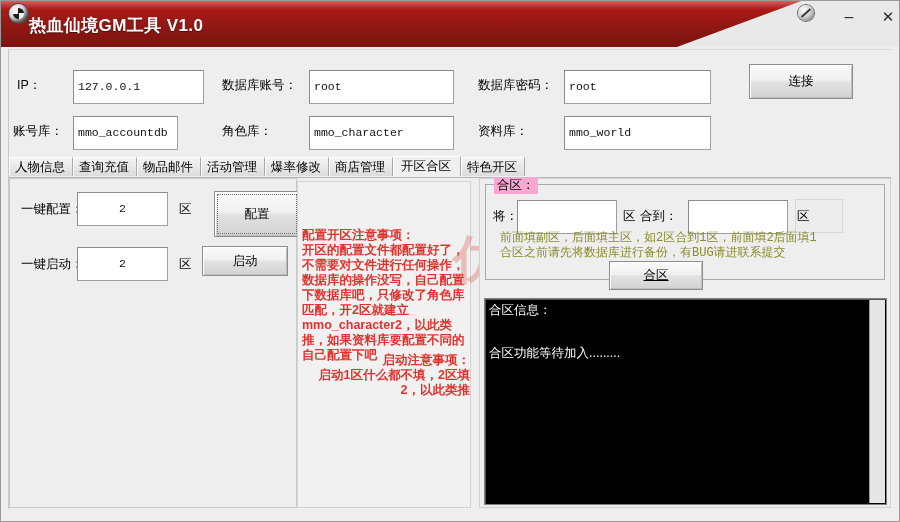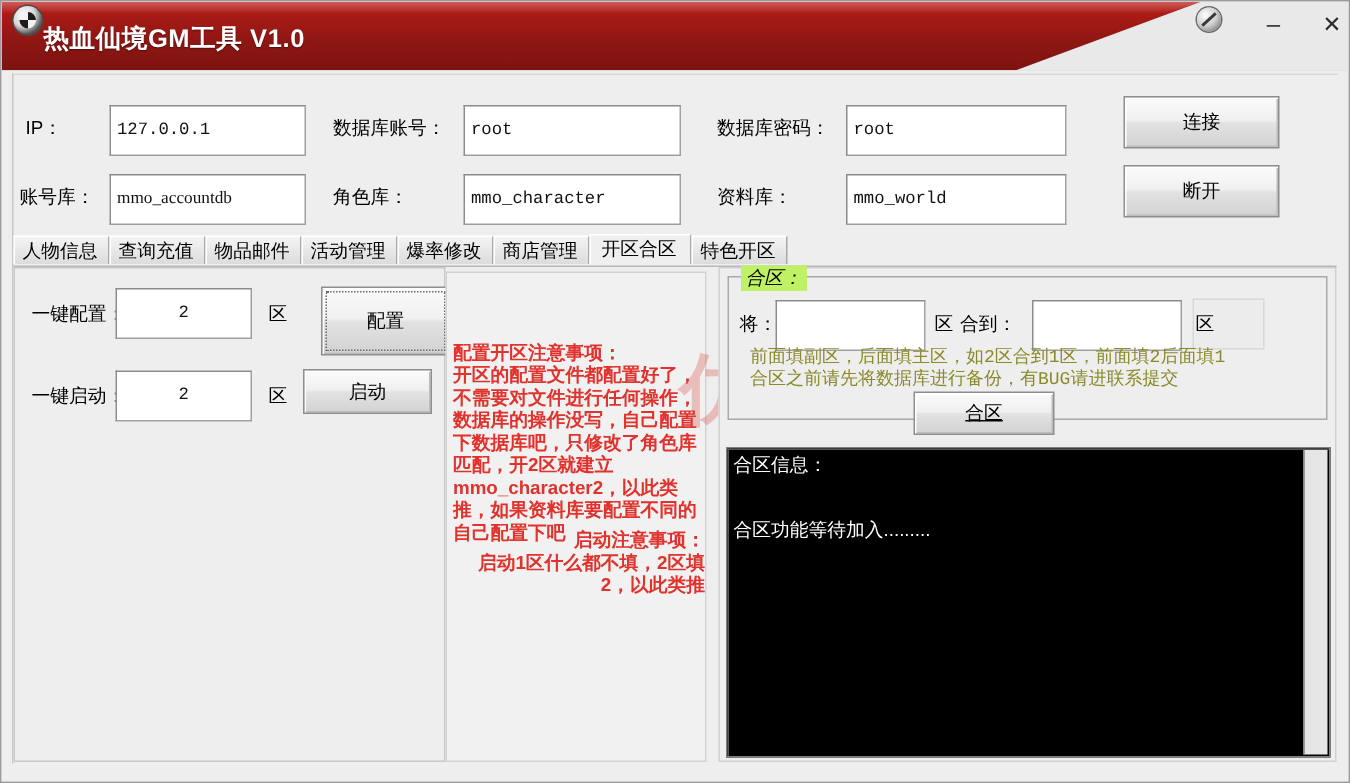--- a/index.html
+++ b/index.html
@@ -216,25 +216,24 @@
   }
   .groupbox {
     position: absolute;
     border: 1px solid #a9a9a9;
     box-sizing: border-box;
     background: transparent;
   }
   .groupbox .legend {
     position: absolute;
     left: 8px; top: -8px;
-    background: #bef264;
+    background: #f9a8d4;
     padding: 0 3px;
     font-size: 12.5px;
     color: #000;
-    font-style: italic;
   }
   .console {
     position: absolute;
     background: #000000;
     border: 1px solid #7f7f7f;
     box-sizing: border-box;
     overflow: hidden;
     box-shadow: inset 1px 1px 0 #555;
   }
   .console .ctext {
@@ -309,29 +308,28 @@
 
     <div class="lbl" style="left:221px; top:30px;">数据库账号：</div>
     <div class="tf" style="left:308px; top:23px; width:145px; height:23px;">root</div>
 
     <div class="lbl" style="left:477px; top:30px;">数据库密码：</div>
     <div class="tf" style="left:563px; top:23px; width:147px; height:23px;">root</div>
 
     <div class="btn" style="left:748px; top:17px; width:104px; height:35px;">连接</div>
 
     <div class="lbl" style="left:12px; top:76px;">账号库：</div>
-    <div class="tf" style="left:72px; top:69px; width:131px; height:23px;font-family:Liberation Serif, serif;">mmo_accountdb</div>
+    <div class="tf" style="left:72px; top:69px; width:105px; height:23px;">mmo_accountdb</div>
 
     <div class="lbl" style="left:221px; top:76px;">角色库：</div>
     <div class="tf" style="left:308px; top:69px; width:145px; height:23px;">mmo_character</div>
 
     <div class="lbl" style="left:477px; top:76px;">资料库：</div>
     <div class="tf" style="left:563px; top:69px; width:147px; height:23px;">mmo_world</div>
 
-    <div class="btn" style="left:748px; top:63px; width:104px; height:35px;">断开</div>
 
     <div class="tabstrip" id="tabstrip">
         <div class="tab" style="left: 0px; width: 64px;">
           <span>人物信息</span>
         </div>
         <div class="tab" style="left: 64px; width: 64px;">
           <span>查询充值</span>
         </div>
         <div class="tab" style="left: 128px; width: 64px;">
           <span>物品邮件</span>

